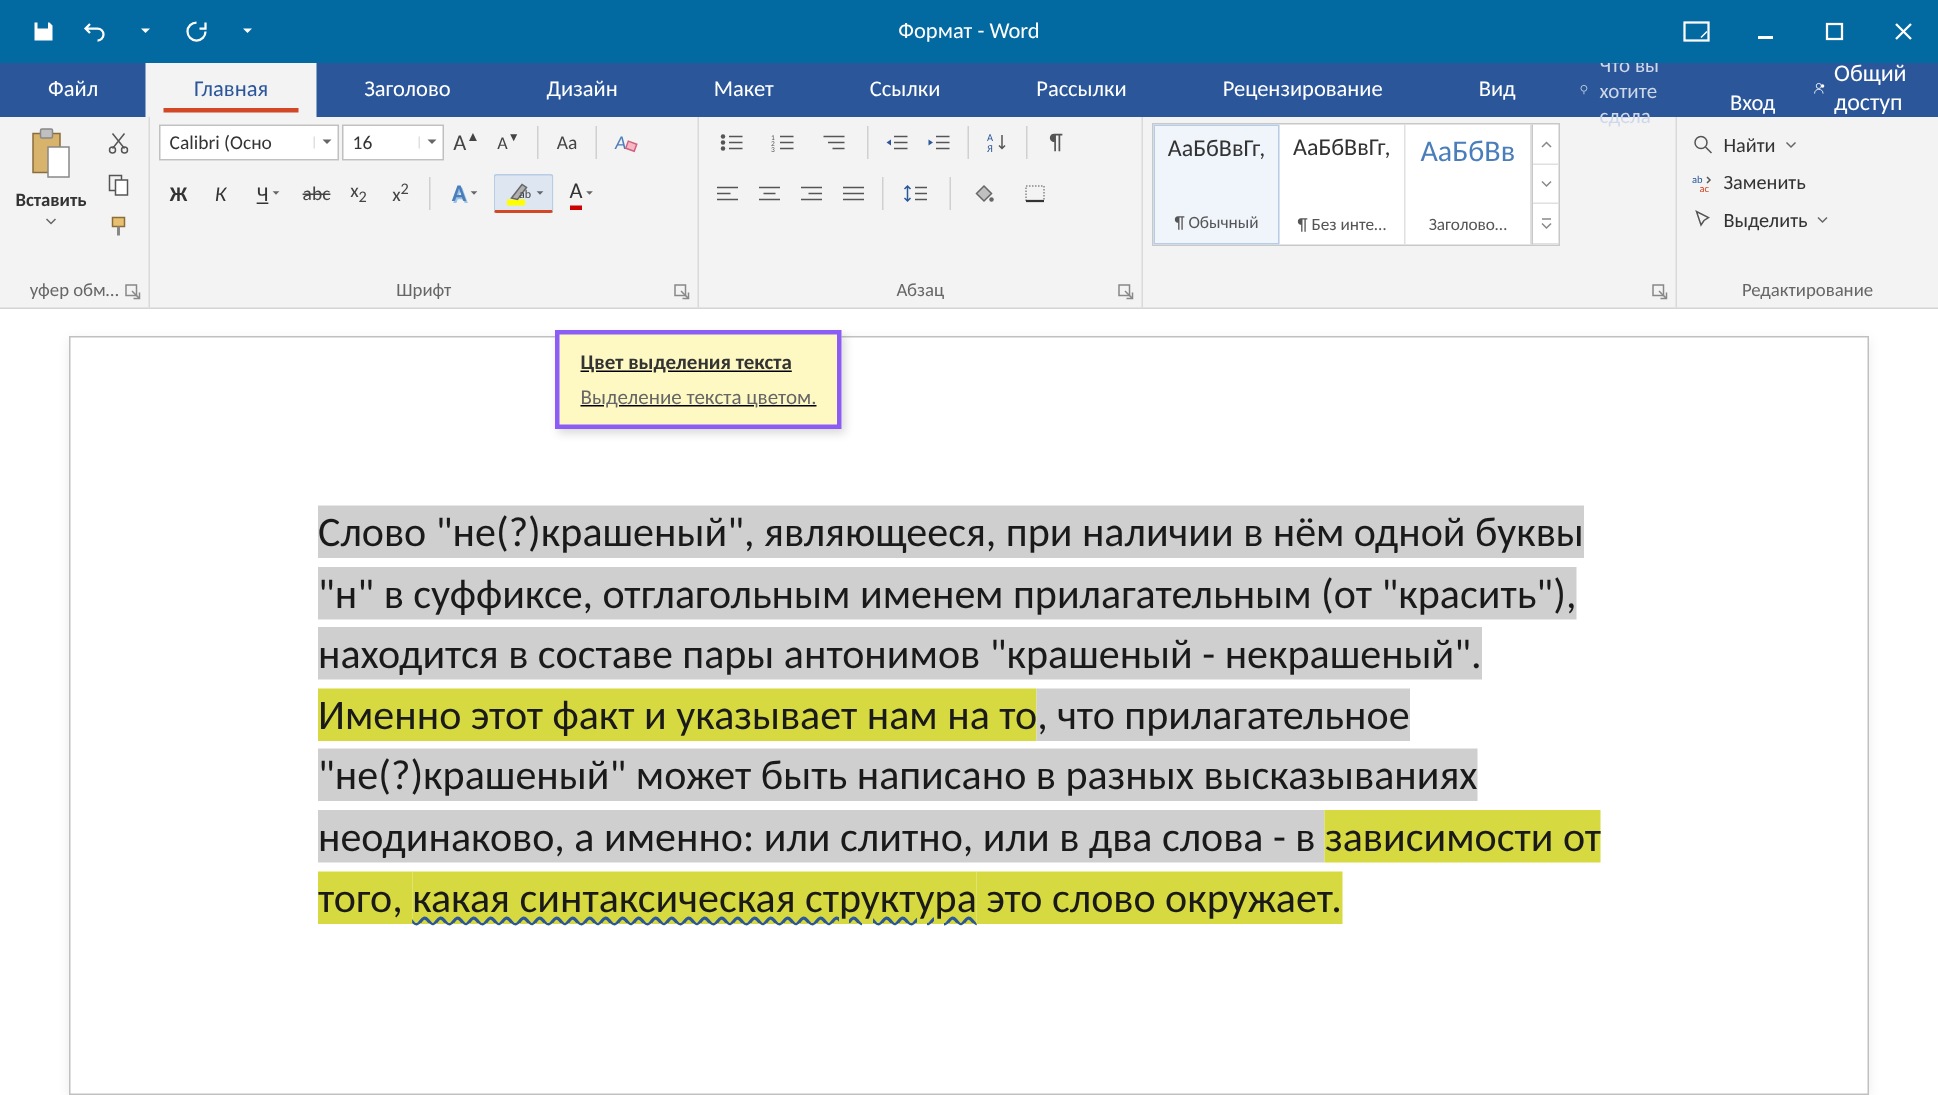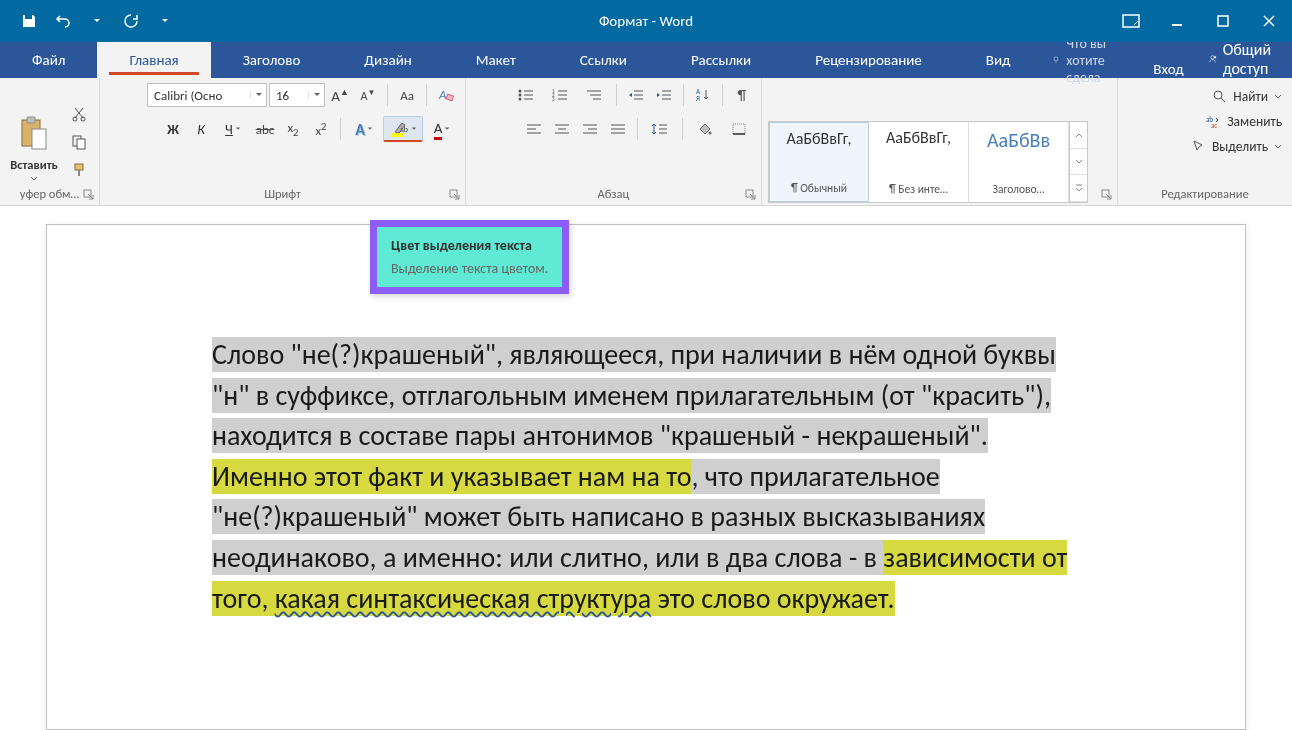--- a/index.html
+++ b/index.html
@@ -21,21 +21,21 @@
   .tab.active { background: #f3f3f3; color: #2b579a; }
   .tab.active::after { content: ""; position: absolute; left: 10%; right: 10%; bottom: 3px; height: 3px; background: #d24726; }
   .tell-me { display: flex; align-items: center; gap: 6px; padding: 0 10px; color: #cfd8e9; font-size: 14px; }
   .right-tabs { margin-left: auto; display: flex; align-items: flex-end; }
   .login { padding: 0 10px; font-size: 15px; }
   .share { display: flex; align-items: center; gap: 6px; padding: 0 14px; font-size: 16px; }
 
   
   .ribbon { background: #f3f3f3; border-bottom: 1px solid #d4d4d4; height: 128px; display: flex; align-items: stretch; }
   .group { border-right: 1px solid #d9d9d9; padding: 4px 6px 2px 6px; display: flex; flex-direction: column; position: relative; }
-  .group-body { flex: 1; display: flex; align-items: flex-end; gap: 4px; }
+  .group-body { flex: 1; display: flex; align-items: flex-start; gap: 4px; }
   .group-label { font-size: 12.5px; color: #666; text-align: center; padding: 3px 0 2px; white-space: nowrap; }
   .group .launcher { position: absolute; right: 4px; bottom: 4px; width: 12px; height: 12px; }
   .launcher svg { stroke: #888; fill: none; }
 
   .big-btn { display: flex; flex-direction: column; align-items: center; justify-content: flex-start; gap: 4px; padding: 2px 4px; cursor: pointer; }
   .big-btn .lbl { font-size: 12.5px; color: #333; font-weight: bold; }
 
   .col { display: flex; flex-direction: column; gap: 2px; }
   .row { display: flex; align-items: center; gap: 2px; }
   .btn { width: 26px; height: 26px; display: flex; align-items: center; justify-content: center; cursor: pointer; border-radius: 2px; }
@@ -44,33 +44,33 @@
   .combo { height: 24px; border: 1px solid #c0c0c0; background: #fff; display: flex; align-items: center; font-size: 13px; color: #333; }
   .combo .val { padding: 0 6px; flex: 1; white-space: nowrap; overflow: hidden; }
   .combo .arr { width: 16px; display: flex; align-items: center; justify-content: center; border-left: 1px solid #e0e0e0; }
 
   
   .highlight-active { border: 1px solid #b8cce4; background: #dde6f1; }
   .underline-red { border-bottom: 2.5px solid #d24726; }
 
   
   .styles-gallery { border: 1px solid #c8c8c8; background: #fff; display: flex; height: 82px; }
-  .style-item { width: 100px; border-right: 1px solid #e0e0e0; padding: 6px 4px; display: flex; flex-direction: column; align-items: center; justify-content: space-between; cursor: pointer; }
+  .style-item { width: 84px; border-right: 1px solid #e0e0e0; padding: 6px 4px; display: flex; flex-direction: column; align-items: center; justify-content: space-between; cursor: pointer; }
   .style-item .preview { font-family: Calibri; font-size: 16px; color: #333; }
   .style-item .preview.blue { color: #4a7ebb; font-size: 20px; }
   .style-item .name { font-size: 11.5px; color: #555; white-space: nowrap; overflow: hidden; }
   .style-item.active { border: 1px solid #b8cce4; background: #f0f5fb; }
   .gallery-more { width: 18px; display: flex; flex-direction: column; border-left: 1px solid #c8c8c8; }
   .gallery-more div { flex: 1; display: flex; align-items: center; justify-content: center; border-bottom: 1px solid #e0e0e0; cursor: pointer; }
 
   
   .edit-link { display: flex; align-items: center; gap: 6px; font-size: 13.5px; color: #333; padding: 2px 4px; cursor: pointer; white-space: nowrap; }
 
   
-  .tooltip { position: absolute; left: 370px; top: 220px; background: #5eead4; border: 7px solid #8b5cf6; padding: 10px 14px; box-shadow: 2px 3px 6px rgba(0,0,0,0.15); z-index: 50; }
+  .tooltip { position: absolute; left: 370px; top: 220px; background: #fef9c3; border: 3px solid #8b5cf6; padding: 10px 14px; box-shadow: 2px 3px 6px rgba(0,0,0,0.15); z-index: 50; text-decoration: underline; }
   .tooltip-title { font-weight: bold; font-size: 14px; color: #333; margin-bottom: 6px; }
   .tooltip-desc { font-size: 14px; color: #666; }
 
   
   .docwrap { background: #ffffff; height: calc(730px - 42px - 36px - 128px); overflow: hidden; display: flex; justify-content: center; padding-top: 18px; }
   .page { width: 1200px; background: #fff; border: 1px solid #c0c0c0; box-shadow: 0 2px 8px rgba(0,0,0,0.08); padding: 110px 165px 40px 165px; }
   .doc-text { font-family: Calibri, sans-serif; font-size: 28px; line-height: 1.45; color: #1a1a1a; }
   .sel { background: #cfcfcf; }
   .hi { background: #d6d93f; }
   .squiggle { text-decoration: underline wavy #2b579a; text-decoration-thickness: 2px; text-underline-offset: 3px; }
@@ -216,21 +216,21 @@
     <div class="group-body col" style="gap:8px">
       <div class="row">
         <div class="combo" style="width:120px">
           <span class="val">Calibri (Осно</span>
           <span class="arr tiny-arr">
               <svg viewBox="0 0 8 8">
                 <path d="M1 2l3 3 3-3" fill="#666"></path>
               </svg>
             </span>
         </div>
-        <div class="combo" style="width:56px">
+        <div class="combo" style="width:68px">
           <span class="val">16</span>
           <span class="arr tiny-arr">
               <svg viewBox="0 0 8 8">
                 <path d="M1 2l3 3 3-3" fill="#666"></path>
               </svg>
             </span>
         </div>
         <div class="btn">
             <span style="font-size:15px;color:#444">A<sup style="font-size:9px">▲</sup></span>
           </div>

